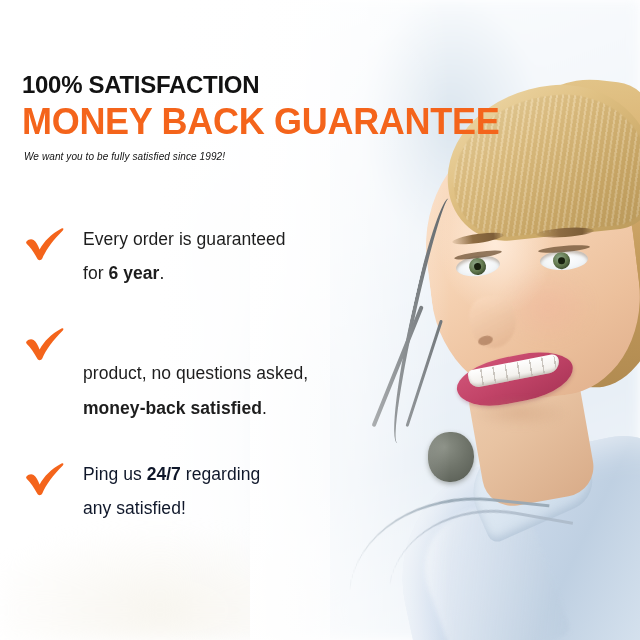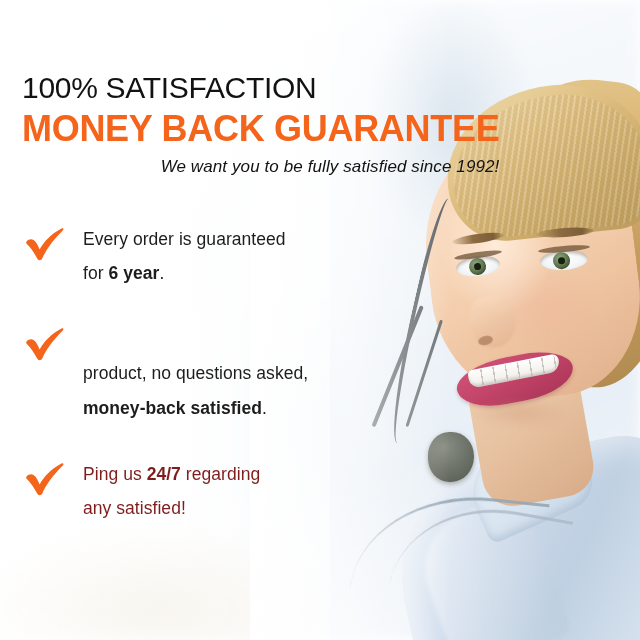--- a/index.html
+++ b/index.html
@@ -302,43 +302,42 @@
   }
 
   
   .content {
     position: absolute;
     left: 0; top: 0;
     width: 640px; height: 640px;
   }
   .headline-block { position: absolute; left: 22px; top: 72px; }
   .headline-1 {
-    font-size: 30px;
-    font-weight: 400;
+    font-size: 24px;
+    font-weight: 700;
     letter-spacing: -0.3px;
     line-height: 1.05;
     margin: 0;
     white-space: nowrap;
   }
   .headline-2 {
     font-size: 36px;
     font-weight: 700;
     letter-spacing: -0.3px;
     line-height: 1.05;
     margin: 6px 0 0 0;
     white-space: nowrap;
   }
   .subhead {
     margin: 10px 0 0 2px;
-    font-size: 17px;
+    font-size: 10px;
     font-style: italic;
     font-weight: 400;
     letter-spacing: 0.1px;
     white-space: nowrap;
-    text-align: right;
   }
 
   .bullets {
     position: absolute;
     left: 23px;
     top: 222px;
     width: 380px;
   }
   .bullet {
     position: relative;
@@ -443,21 +442,21 @@
           <b>money-back satisfied</b><span>.</span>
         </p>
       </div>
 
       <div class="bullet">
         <span class="check-icon">
           <svg width="44" height="40" viewBox="0 0 44 40" aria-hidden="true">
             <path d="M3.5 17.5 C5.5 15.2 8.4 14.4 10.6 16.0 C13.0 17.7 15.0 21.3 16.6 25.6 C21.0 17.6 27.8 10.4 38.5 4.6 C40.2 3.7 41.2 5.0 39.8 6.4 C29.6 16.4 23.0 25.8 19.4 34.2 C18.4 36.6 15.4 36.9 14.2 34.6 C11.2 28.8 7.6 23.4 3.9 19.9 C3.0 19.0 2.9 18.2 3.5 17.5 Z" fill="#F4641B"></path>
           </svg>
         </span>
-        <p class="bullet-text" style="color: #7f1d1d;">
+        <p class="bullet-text" style="color: #0f172a;">
           <span>Ping us </span><b>24/7</b><span> regarding</span><br>
           <span>any satisfied!</span>
         </p>
       </div>
 
     </div>
   </div>
 </div>
 
 </body></html>

